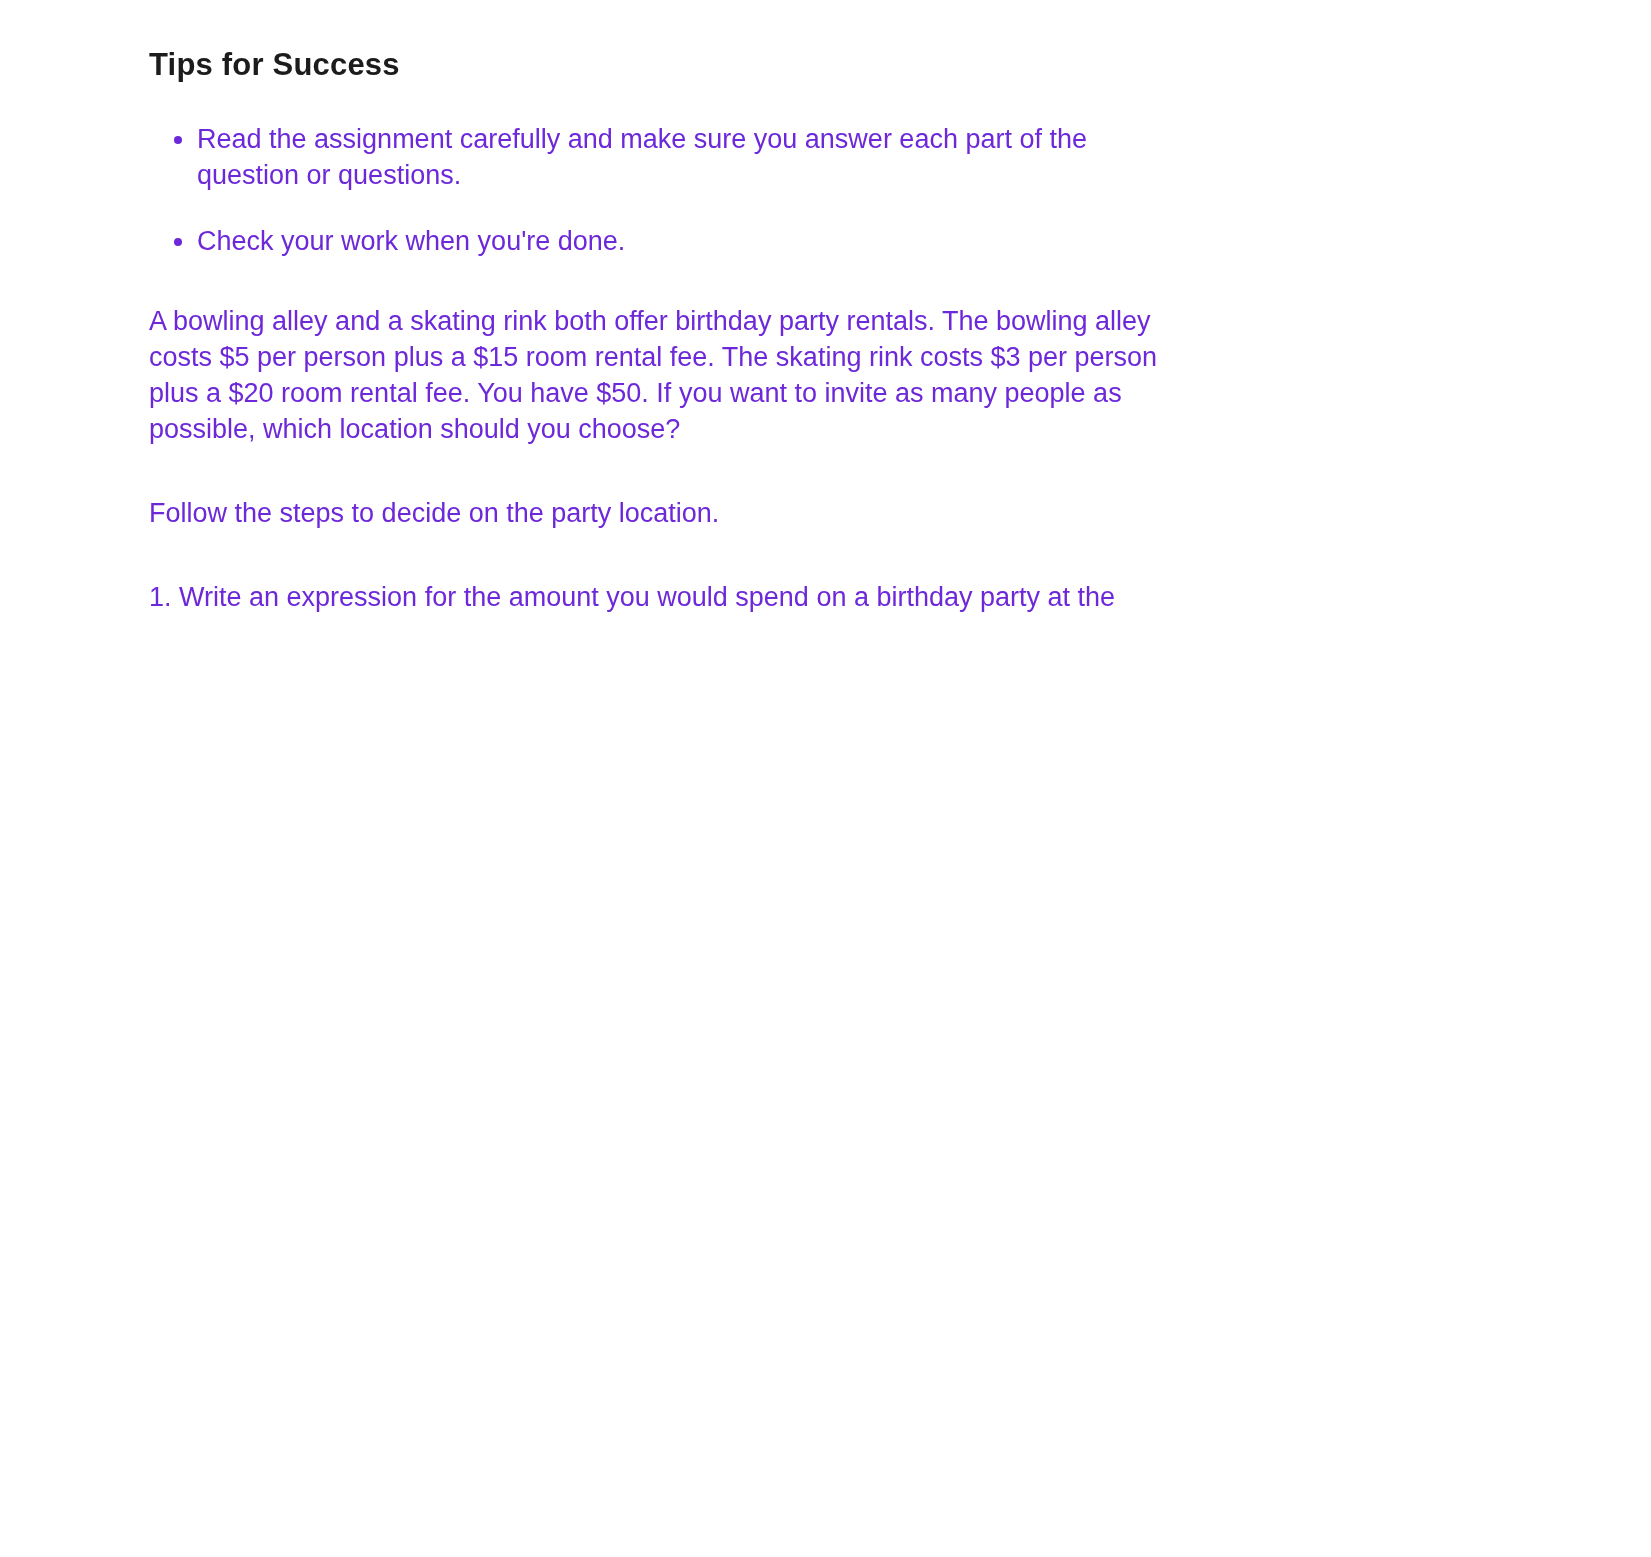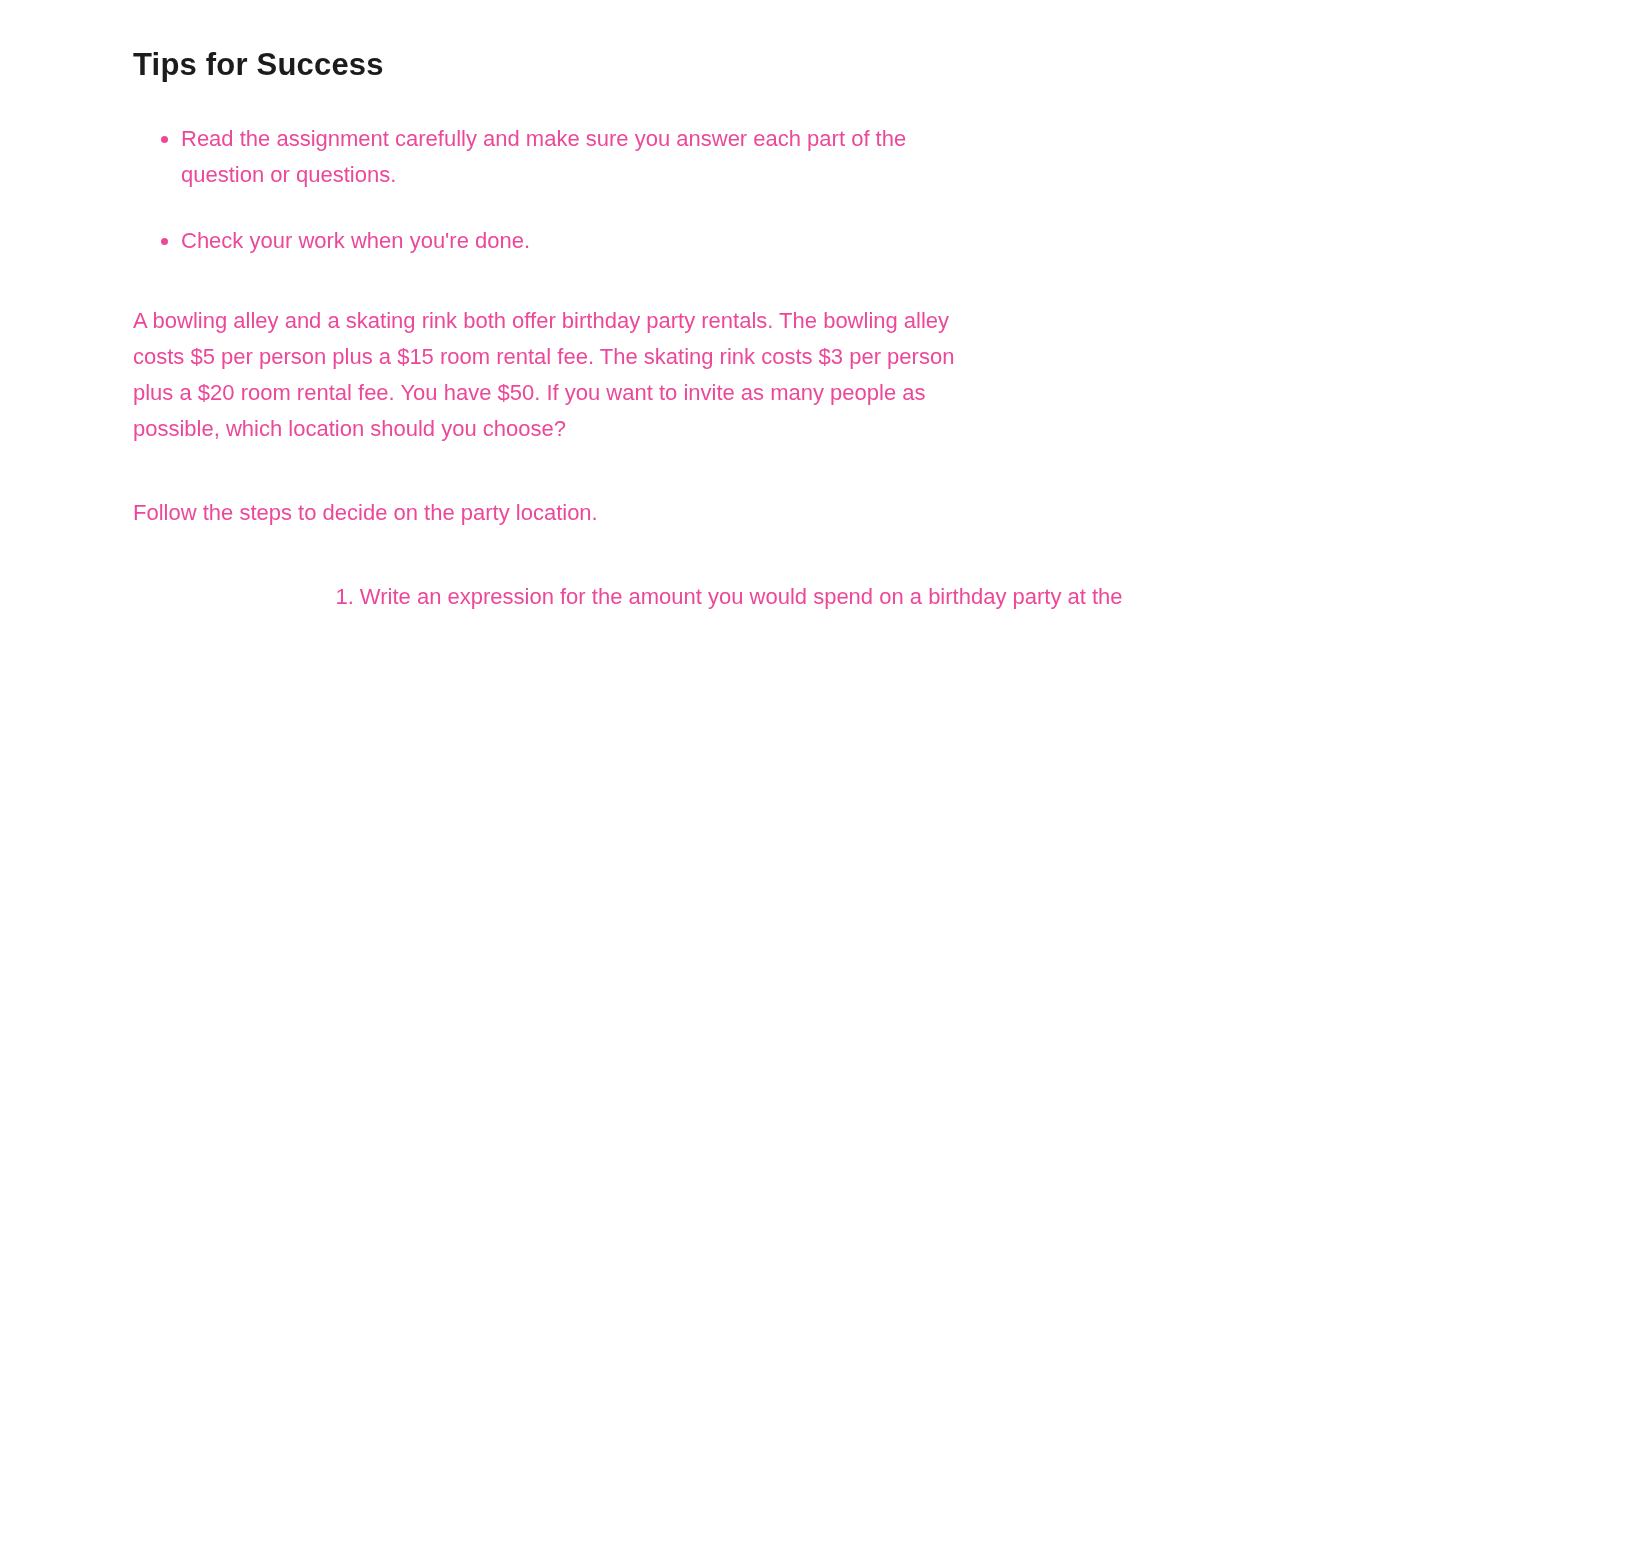--- a/index.html
+++ b/index.html
@@ -7,50 +7,51 @@
   body {
     font-family: "Liberation Sans", sans-serif;
     color: #212121;
     -webkit-font-smoothing: antialiased;
   }
   .page {
     width: 1385px;
     height: 1557px;
     background: #ffffff;
     overflow: hidden;
+    margin-left: 16px;
   }
   .content {
     padding: 45px 60px 0 133px;
   }
   .section-heading {
     font-size: 31px;
     font-weight: 700;
     line-height: 40px;
     color: #1c1c1c;
     letter-spacing: 0.2px;
   }
   .body-text {
-    font-size: 22px;
+    font-size: 27px;
     line-height: 36px;
-    color: #ec4899;
+    color: #6d28d9;
   }
   .tips-list {
     margin: 36px 0 0 0;
     padding-left: 48px;
     list-style: disc;
   }
   .tips-list li {
     margin-bottom: 30px;
   }
   .assignment-heading {
     margin-top: 18px;
   }
   .intro-para   { margin-top: 44px; }
   .follow-para  { margin-top: 48px; }
-  .question-para{ margin-top: 48px; text-align: center; }
+  .question-para{ margin-top: 48px; }
   .answer-para  { margin-top: 136px; }
   .variable {
     font-style: italic;
   }
 </style>
 </head>
 <body>
 
 <div class="page">
   <div class="content">

